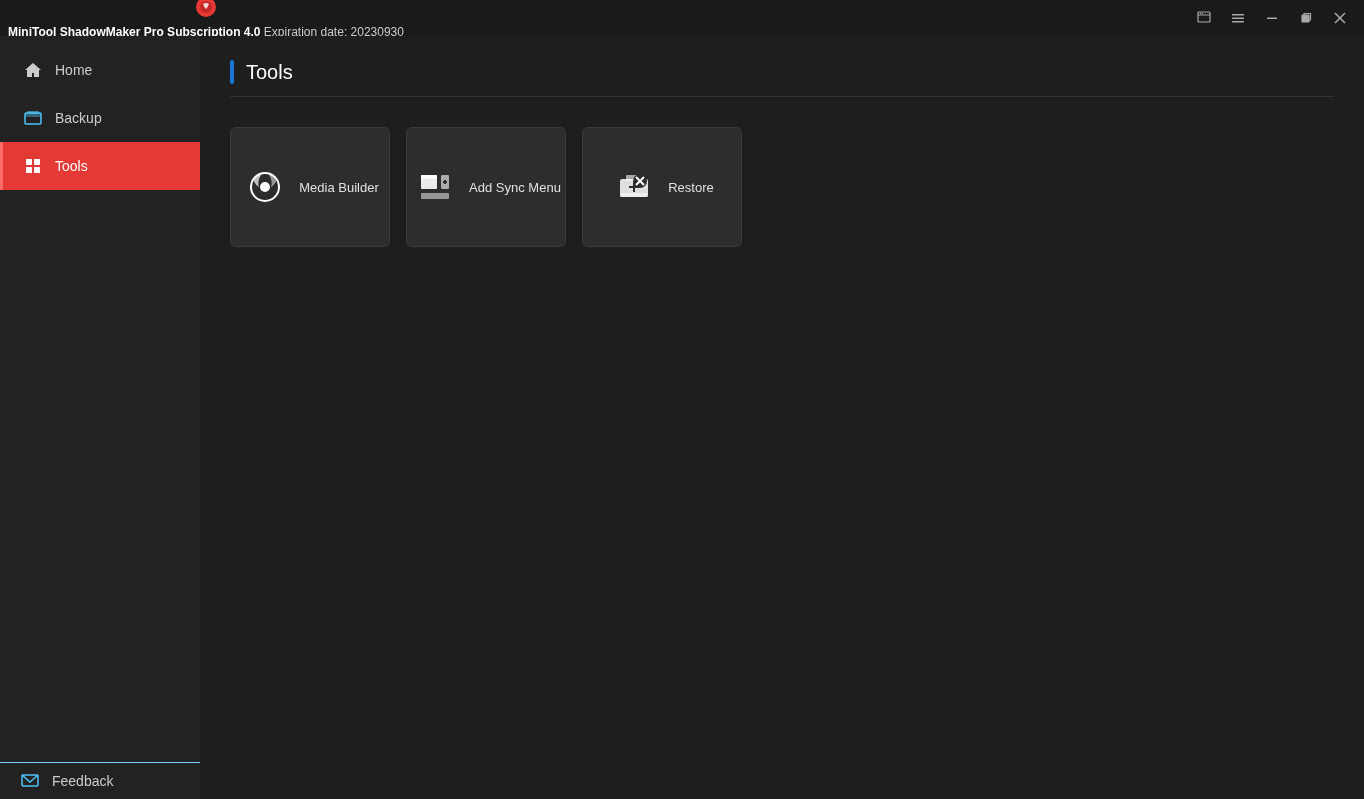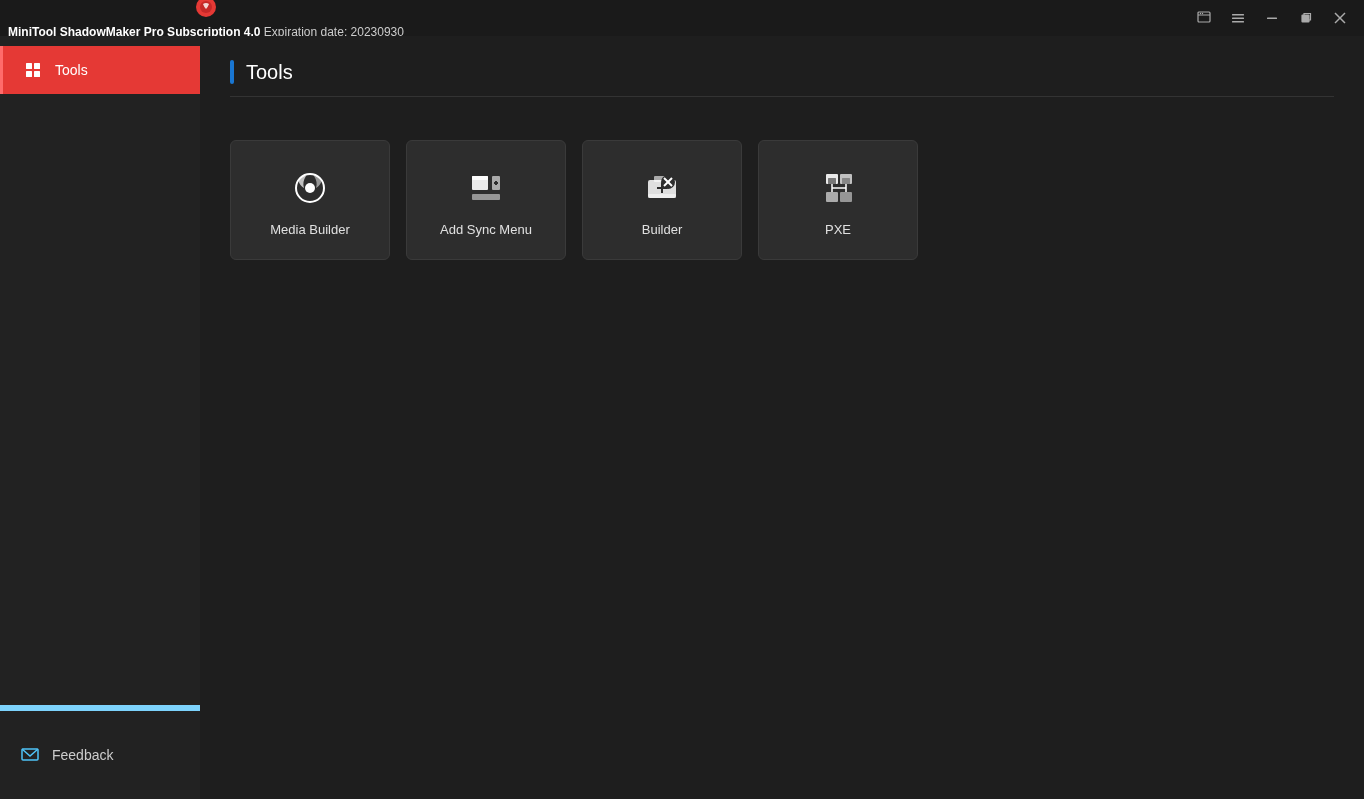--- a/index.html
+++ b/index.html
@@ -104,22 +104,22 @@
     }
     .sidebar-item .icon {
       width: 20px;
       height: 20px;
       display: flex;
       align-items: center;
       justify-content: center;
       flex-shrink: 0;
     }
     .sidebar-footer {
-      padding: 26px 20px;
-      border-top: 6px solid #7dd3fc;
+      padding: 0 20px;
+      border-top: 1px solid #7dd3fc;
     }
     .sidebar-footer .sidebar-item {
       padding: 8px 0;
       border-left: none;
     }
 
     
     .content {
       flex: 1;
       background: #1e1e1e;
@@ -153,28 +153,26 @@
       flex-wrap: wrap;
       gap: 16px;
     }
 
     .tool-card {
       width: 160px;
       height: 120px;
       background: #2d2d2d;
       border-radius: 6px;
       display: flex;
-      flex-direction: column;
       align-items: center;
       justify-content: center;
       gap: 10px;
       cursor: pointer;
       transition: background 0.15s;
       border: 1px solid #3a3a3a;
-      margin-top: 13px;
     }
     .tool-card .tool-icon {
       width: 48px;
       height: 48px;
       display: flex;
       align-items: center;
       justify-content: center;
       color: #fff;
     }
     .tool-card .tool-label {
@@ -235,21 +233,39 @@
       </svg>
     </button>
   </div>
 </div>
 
 <div class="main-layout">
 
   <div class="sidebar">
     <nav class="sidebar-nav">
 
-
+      <div class="sidebar-item">
+        <span class="icon">
+          <svg width="18" height="18" viewBox="0 0 18 18" fill="#4fc3f7">
+            <path d="M9 2L1 9h2v7h5v-4h2v4h5V9h2z"></path>
+          </svg>
+        </span>
+        <span>Home</span>
+      </div>
+
+      <div class="sidebar-item">
+        <span class="icon">
+          <svg width="18" height="18" viewBox="0 0 18 18" fill="#4fc3f7">
+            <rect x="1" y="4" width="16" height="11" rx="1" fill="none" stroke="#4fc3f7" stroke-width="1.5"></rect>
+            <rect x="1" y="4" width="16" height="4" rx="1" fill="#4fc3f7" opacity="0.4"></rect>
+            <rect x="3" y="2" width="12" height="3" rx="1" fill="#4fc3f7" opacity="0.6"></rect>
+          </svg>
+        </span>
+        <span>Backup</span>
+      </div>
 
 
 
 
 
       <div class="sidebar-item active">
         <span class="icon">
           <svg width="18" height="18" viewBox="0 0 18 18" fill="#fff">
             <rect x="2" y="2" width="6" height="6" rx="0.5"></rect>
             <rect x="10" y="2" width="6" height="6" rx="0.5"></rect>
@@ -316,37 +332,21 @@
             <rect x="8" y="14" width="28" height="18" rx="2" fill="#fff" opacity="0.85"></rect>
             <rect x="14" y="10" width="16" height="6" rx="1" fill="#fff" opacity="0.6"></rect>
             <rect x="8" y="28" width="28" height="4" rx="1" fill="#fff" opacity="0.5"></rect>
             <line x1="17" y1="22" x2="27" y2="22" stroke="#2d2d2d" stroke-width="2"></line>
             <line x1="22" y1="17" x2="22" y2="27" stroke="#2d2d2d" stroke-width="2"></line>
             <circle cx="28" cy="16" r="7" fill="#2d2d2d"></circle>
             <line x1="24" y1="12" x2="32" y2="20" stroke="#fff" stroke-width="2"></line>
             <line x1="32" y1="12" x2="24" y2="20" stroke="#fff" stroke-width="2"></line>
           </svg>
         </div>
-        <span class="tool-label">Builder</span>
-      </div>
-
-
-      <div class="tool-card">
-        <div class="tool-icon">
-          <svg width="44" height="44" viewBox="0 0 44 44" fill="#fff">
-            <rect x="10" y="8" width="12" height="10" rx="1" fill="#fff" opacity="0.9"></rect>
-            <rect x="12" y="12" width="8" height="6" rx="0.5" fill="#2d2d2d" opacity="0.6"></rect>
-            <rect x="24" y="8" width="12" height="10" rx="1" fill="#fff" opacity="0.7"></rect>
-            <rect x="26" y="12" width="8" height="6" rx="0.5" fill="#2d2d2d" opacity="0.4"></rect>
-            <rect x="10" y="26" width="12" height="10" rx="1" fill="#fff" opacity="0.6"></rect>
-            <rect x="24" y="26" width="12" height="10" rx="1" fill="#fff" opacity="0.5"></rect>
-            <line x1="16" y1="18" x2="16" y2="26" stroke="#fff" stroke-width="1.5"></line>
-            <line x1="30" y1="18" x2="30" y2="26" stroke="#fff" stroke-width="1.5"></line>
-            <line x1="16" y1="22" x2="30" y2="22" stroke="#fff" stroke-width="1.5"></line>
-          </svg>
-        </div>
-        <span class="tool-label">PXE</span>
-      </div>
+        <span class="tool-label">Restore</span>
+      </div>
+
+
 
 
     </div>
   </div>
 </div>
 
 </body></html>

